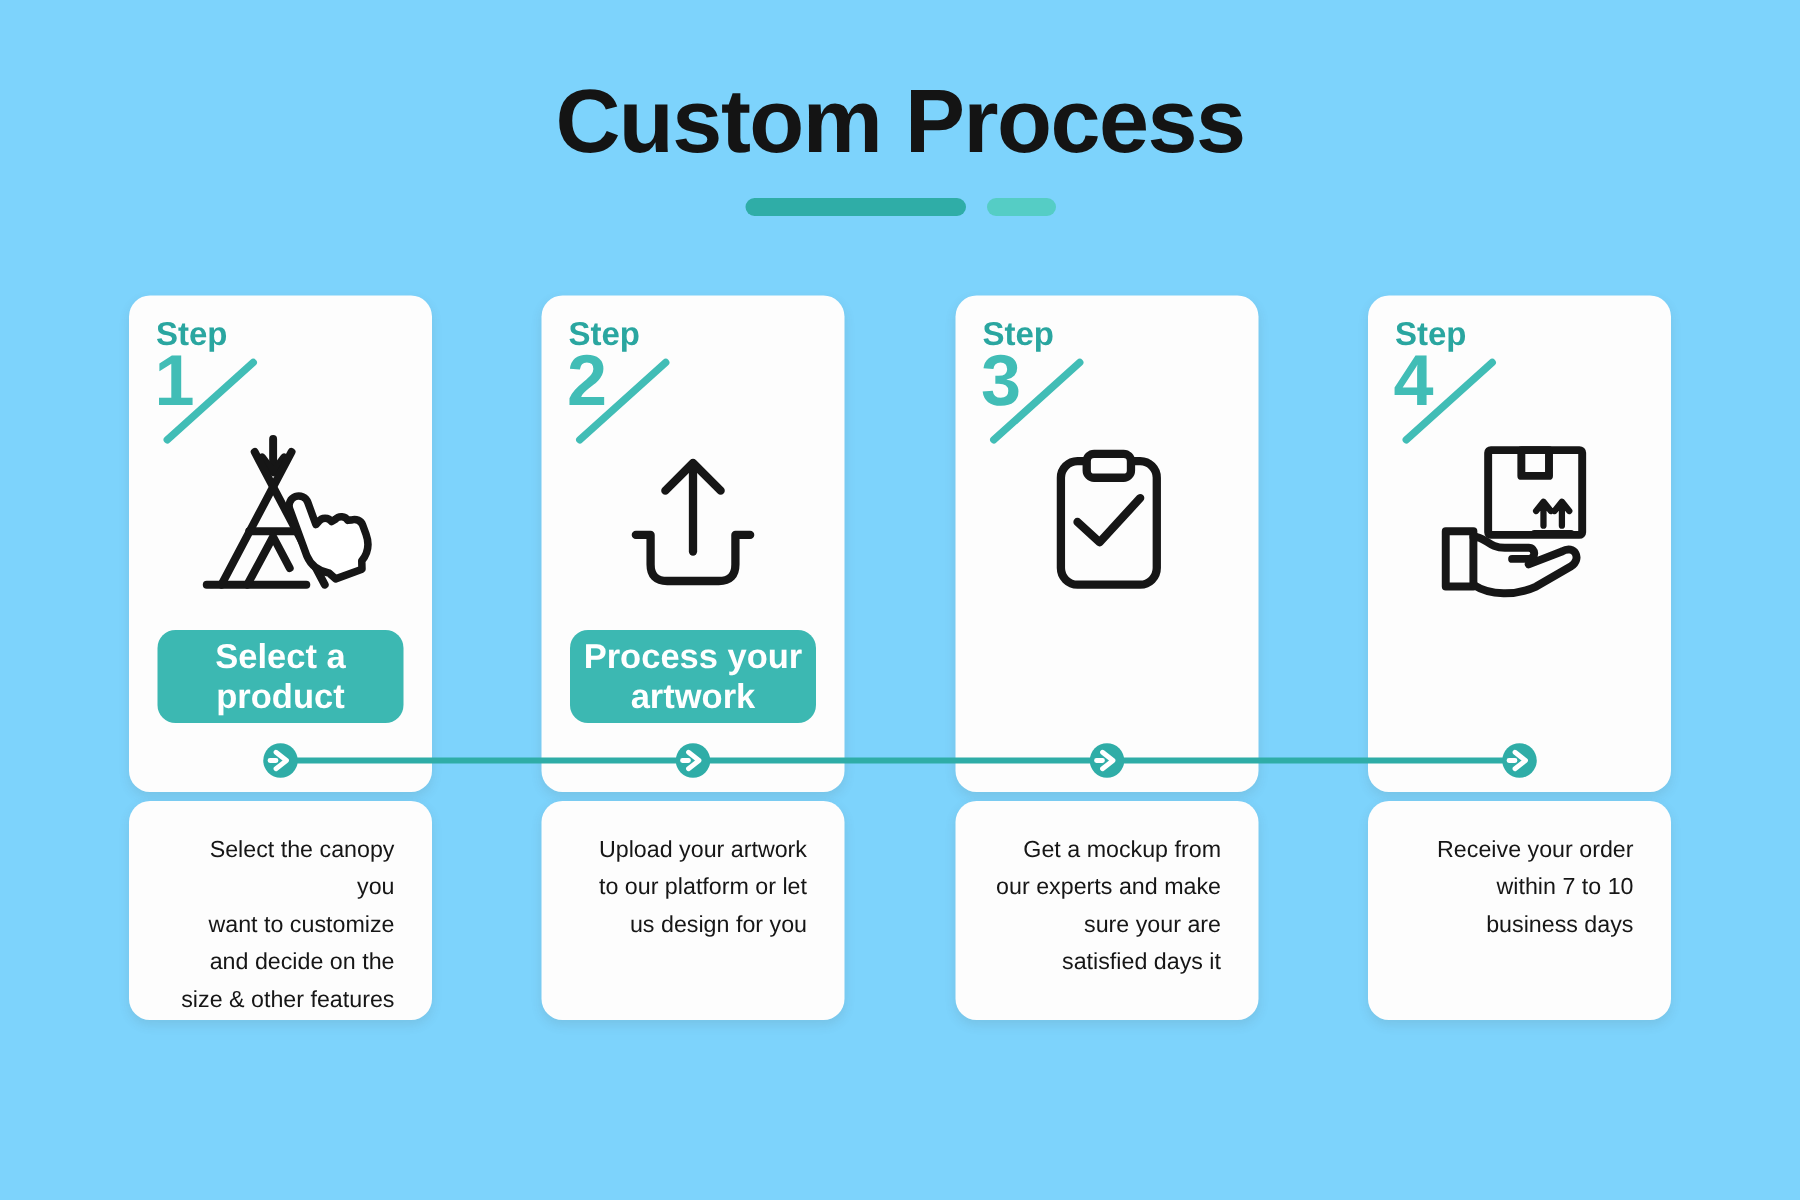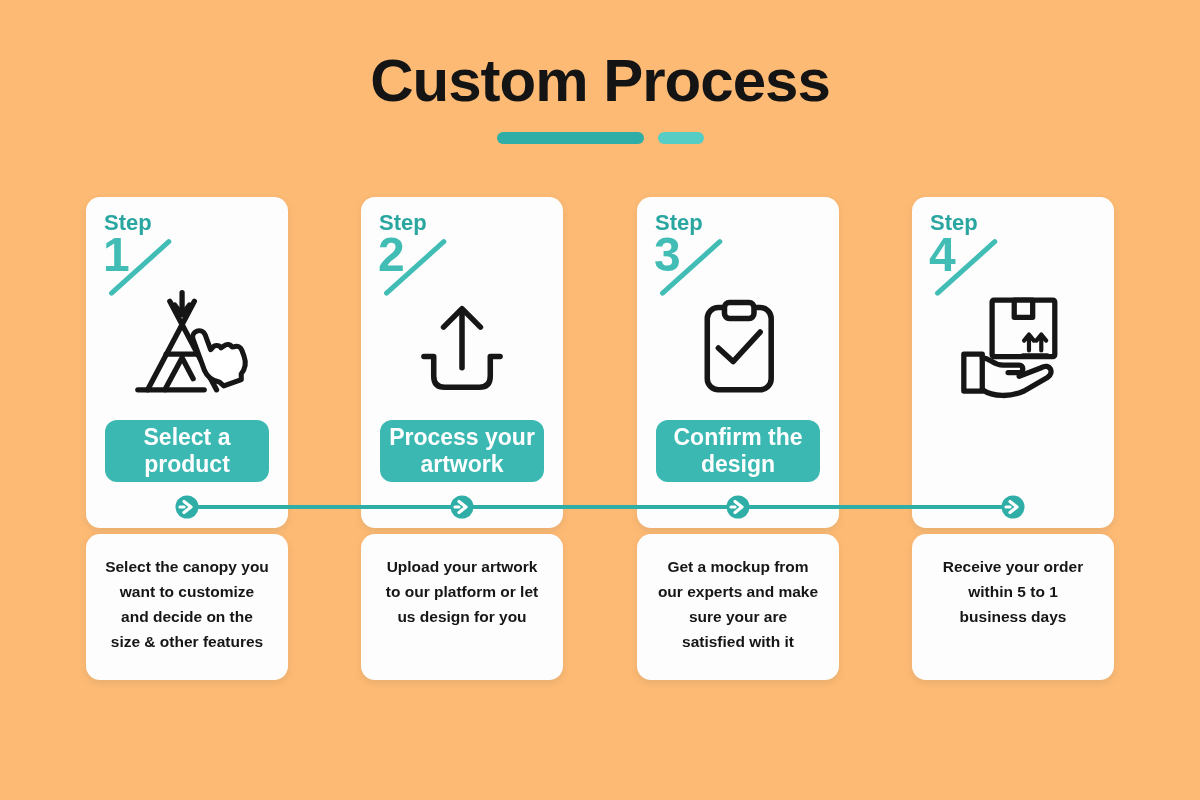--- a/index.html
+++ b/index.html
@@ -1,19 +1,19 @@
 <!DOCTYPE html>
 <html><head>
 <meta charset="utf-8">
 <style>
   * { margin:0; padding:0; box-sizing:border-box; }
   html,body { width:1200px; height:800px; }
   .page {
     position:relative; width:1200px; height:800px;
-    background:#fdba74;
+    background:#7dd3fc;
     font-family:"Liberation Sans", sans-serif;
     overflow:hidden;
   }
   .title {
     position:absolute; top:46px; left:0; width:100%;
     text-align:center; font-size:60px; font-weight:900;
     color:#141414; letter-spacing:-1px;
   }
   .bar { position:absolute; top:132px; height:12px; border-radius:6px; }
   .bar-long  { left:497px; width:147px; background:#2FADA7; }
@@ -50,22 +50,22 @@
   .icon-wrap svg { width:100%; height:100%; overflow:visible; }
 
   .step-button {
     position:absolute; left:19px; top:223px; width:164px; height:62px;
     background:#3CB8B2; border-radius:12px;
     color:#fff; font-size:23px; font-weight:bold; line-height:27px;
     display:flex; align-items:center; justify-content:center;
     text-align:center; white-space:pre-line; cursor:pointer;
   }
   .desc-text {
-    padding:20px 3px 0; font-size:15.5px; font-weight:bold;
-    line-height:25px; text-align:center; color:#161616;
+    padding:20px 25px 0; font-size:15.5px; font-weight:normal;
+    line-height:25px; text-align:right; color:#161616;
     white-space:pre-line;
   }
   .connector {
     position:absolute; left:0; top:0; width:1200px; height:800px;
     z-index:6; pointer-events:none;
   }
 </style>
 </head>
 <body>
 
@@ -133,28 +133,26 @@
     <div class="step-slash"></div>
     <div class="icon-wrap">
       <svg viewBox="0 0 96 96">
         <g stroke="#161616" stroke-width="4.5" fill="none" stroke-linecap="round" stroke-linejoin="round">
           <rect x="23" y="15" width="52" height="67" rx="9"></rect>
           <rect x="37" y="11" width="24" height="13" rx="4" fill="#FDFDFD"></rect>
           <path d="M32 48 L44 59 L66 35"></path>
         </g>
       </svg>
     </div>
-    <div class="step-button">Confirm the
-design</div>
   </div>
   <div class="desc-card c3">
     <div class="desc-text">Get a mockup from
 our experts and make
 sure your are
-satisfied with it</div>
+satisfied days it</div>
   </div>
 
   <div class="card c4">
     <div class="step-label">Step</div>
     <div class="step-number">4</div>
     <div class="step-slash"></div>
     <div class="icon-wrap">
       <svg viewBox="0 0 96 96">
         <g stroke="#161616" stroke-width="4.3" fill="none" stroke-linecap="round" stroke-linejoin="round">
           <rect x="31" y="9" width="51" height="46" rx="1.5"></rect>
@@ -165,21 +163,21 @@
         <g stroke="#161616" stroke-width="4.3" fill="none" stroke-linecap="round" stroke-linejoin="round">
           <rect x="8" y="53" width="15" height="30" fill="#FDFDFD"></rect>
           <path d="M23 56 C30 56 31 62 40 62 H53 C57 62 57 68 53 68 H44"></path>
           <path d="M23 82 C32 88 46 88 57 83 L76 72 C82 68 78 60 71 64 L53 71"></path>
         </g>
       </svg>
     </div>
   </div>
   <div class="desc-card c4">
     <div class="desc-text">Receive your order
-within 5 to 1
+within 7 to 10
 business days</div>
   </div>
 
   <svg class="connector" viewBox="0 0 1200 800">
     <line x1="187" y1="507" x2="1013" y2="507" stroke="#2FADA7" stroke-width="4"></line>
     <g>
       <circle cx="187" cy="507" r="11.5" fill="#2FADA7"></circle>
       <path d="M180 507 H184 M184 501.5 L191 507 L184 512.5" stroke="#fff" stroke-width="3.2" fill="none" stroke-linecap="round" stroke-linejoin="round"></path>
     </g>
     <g>

